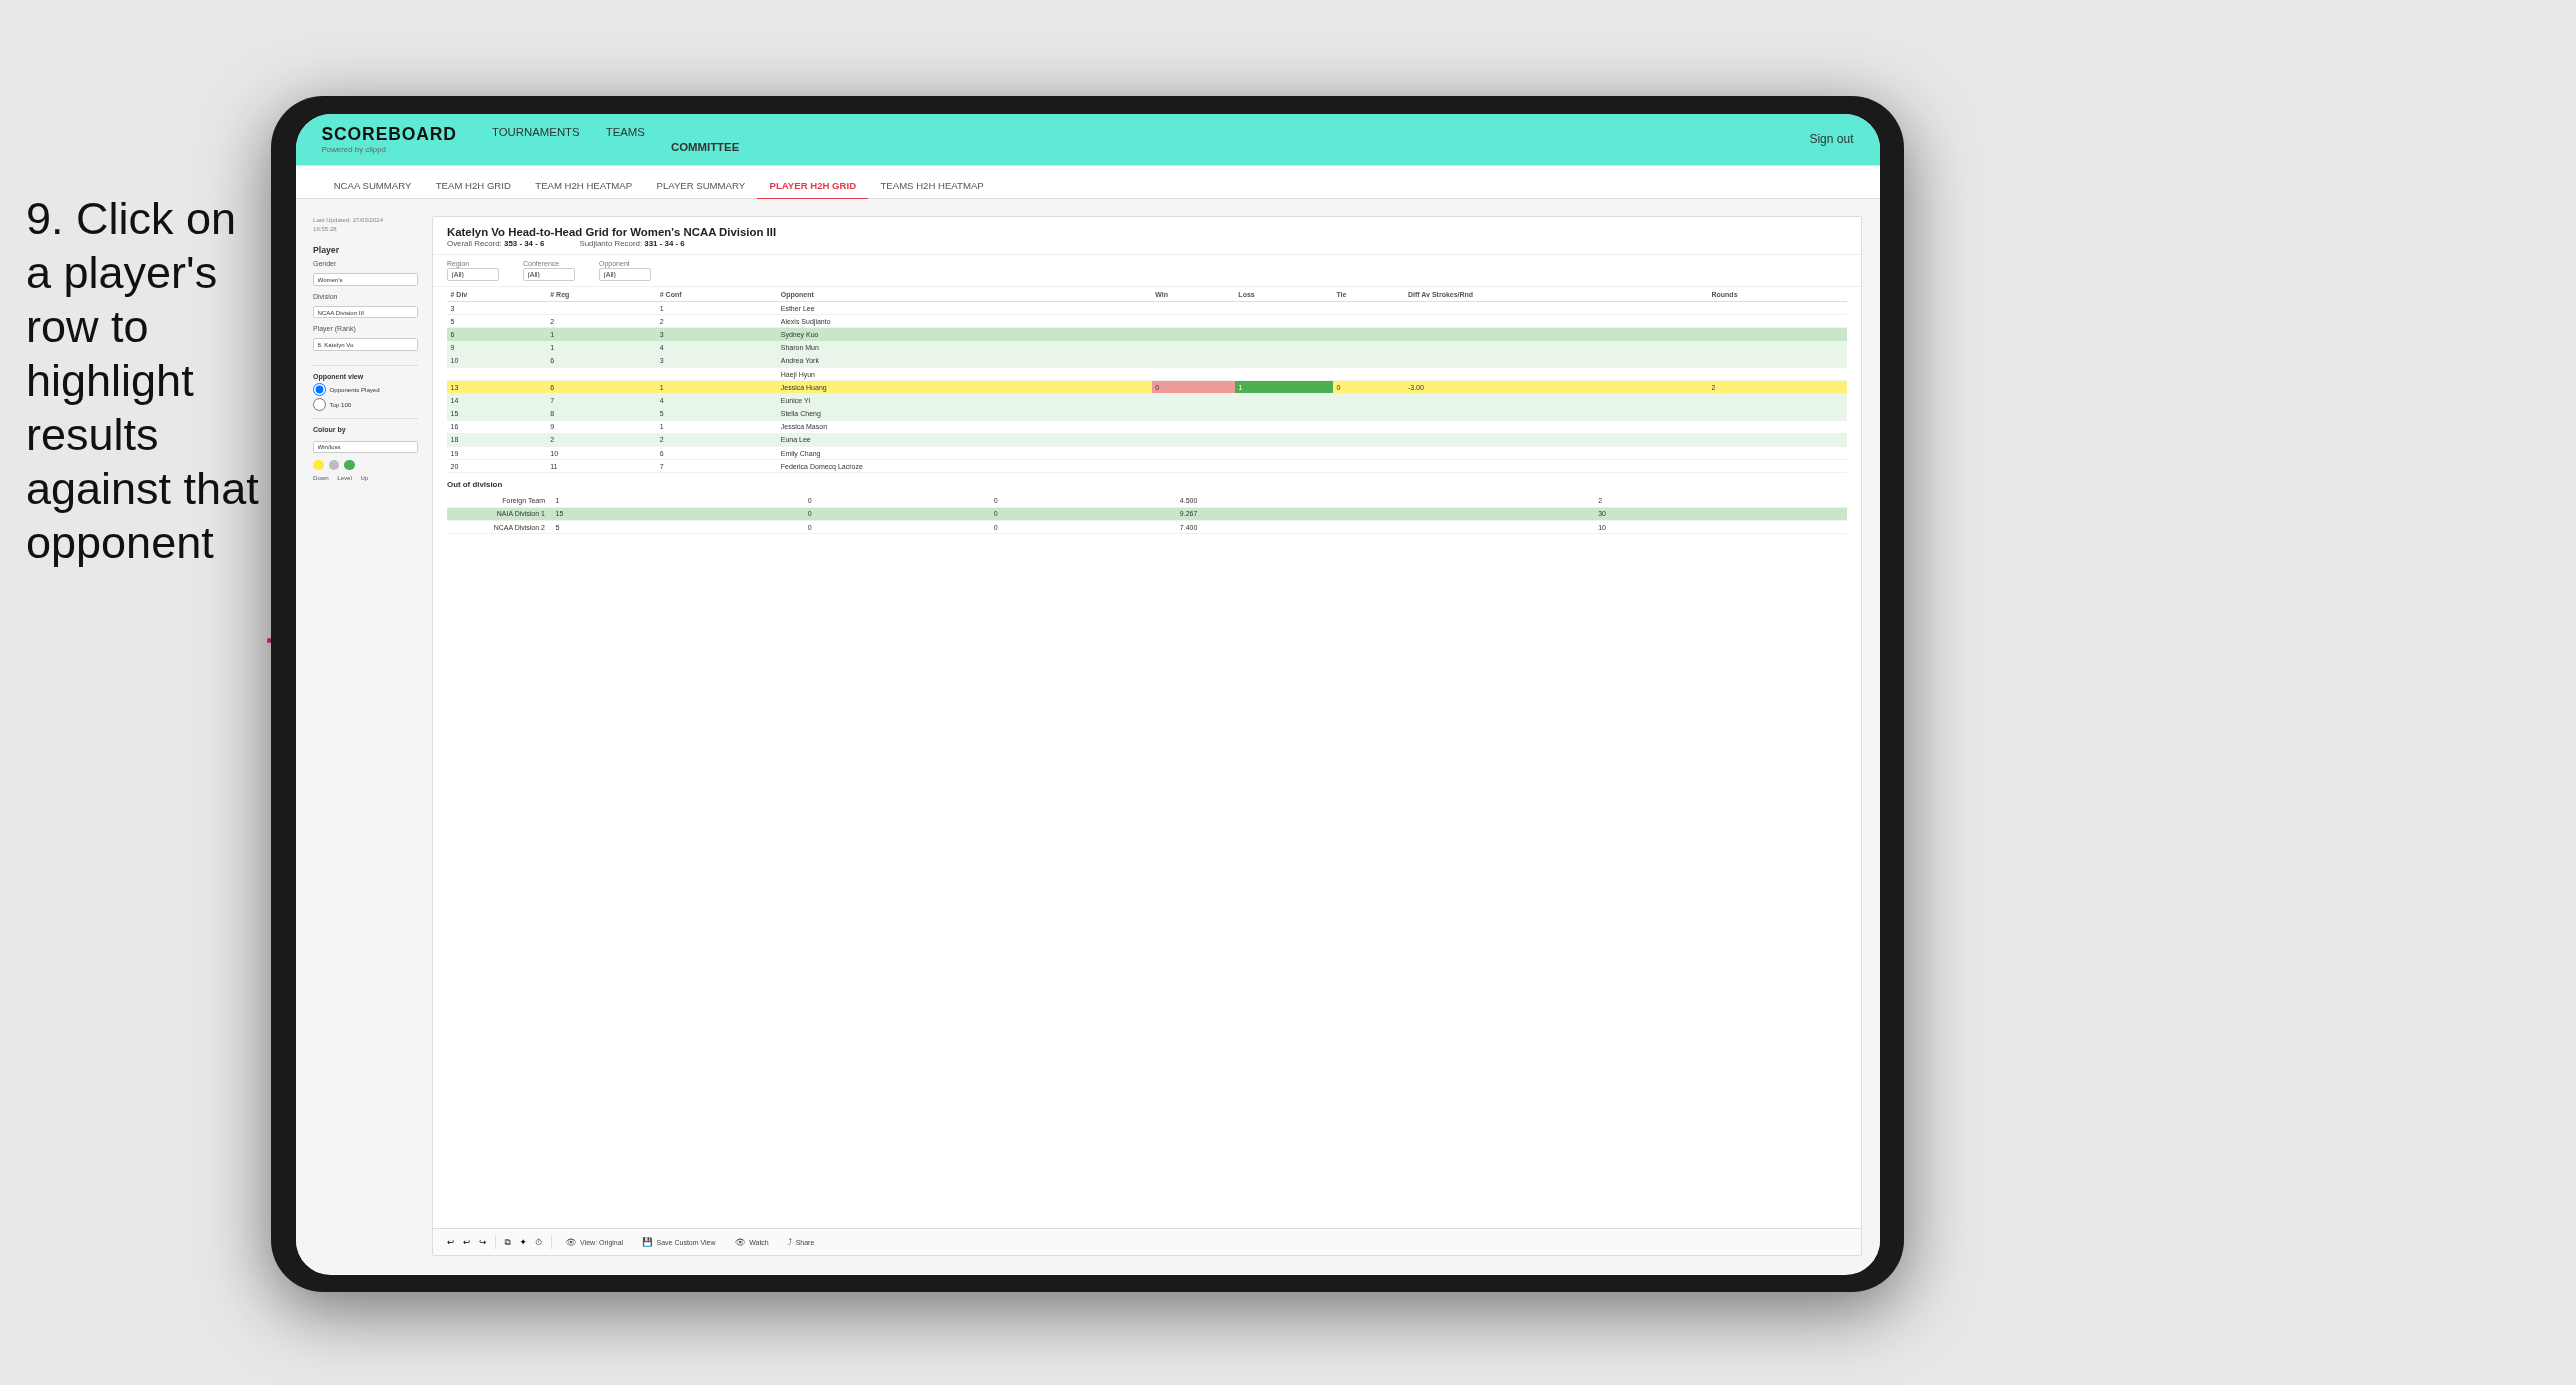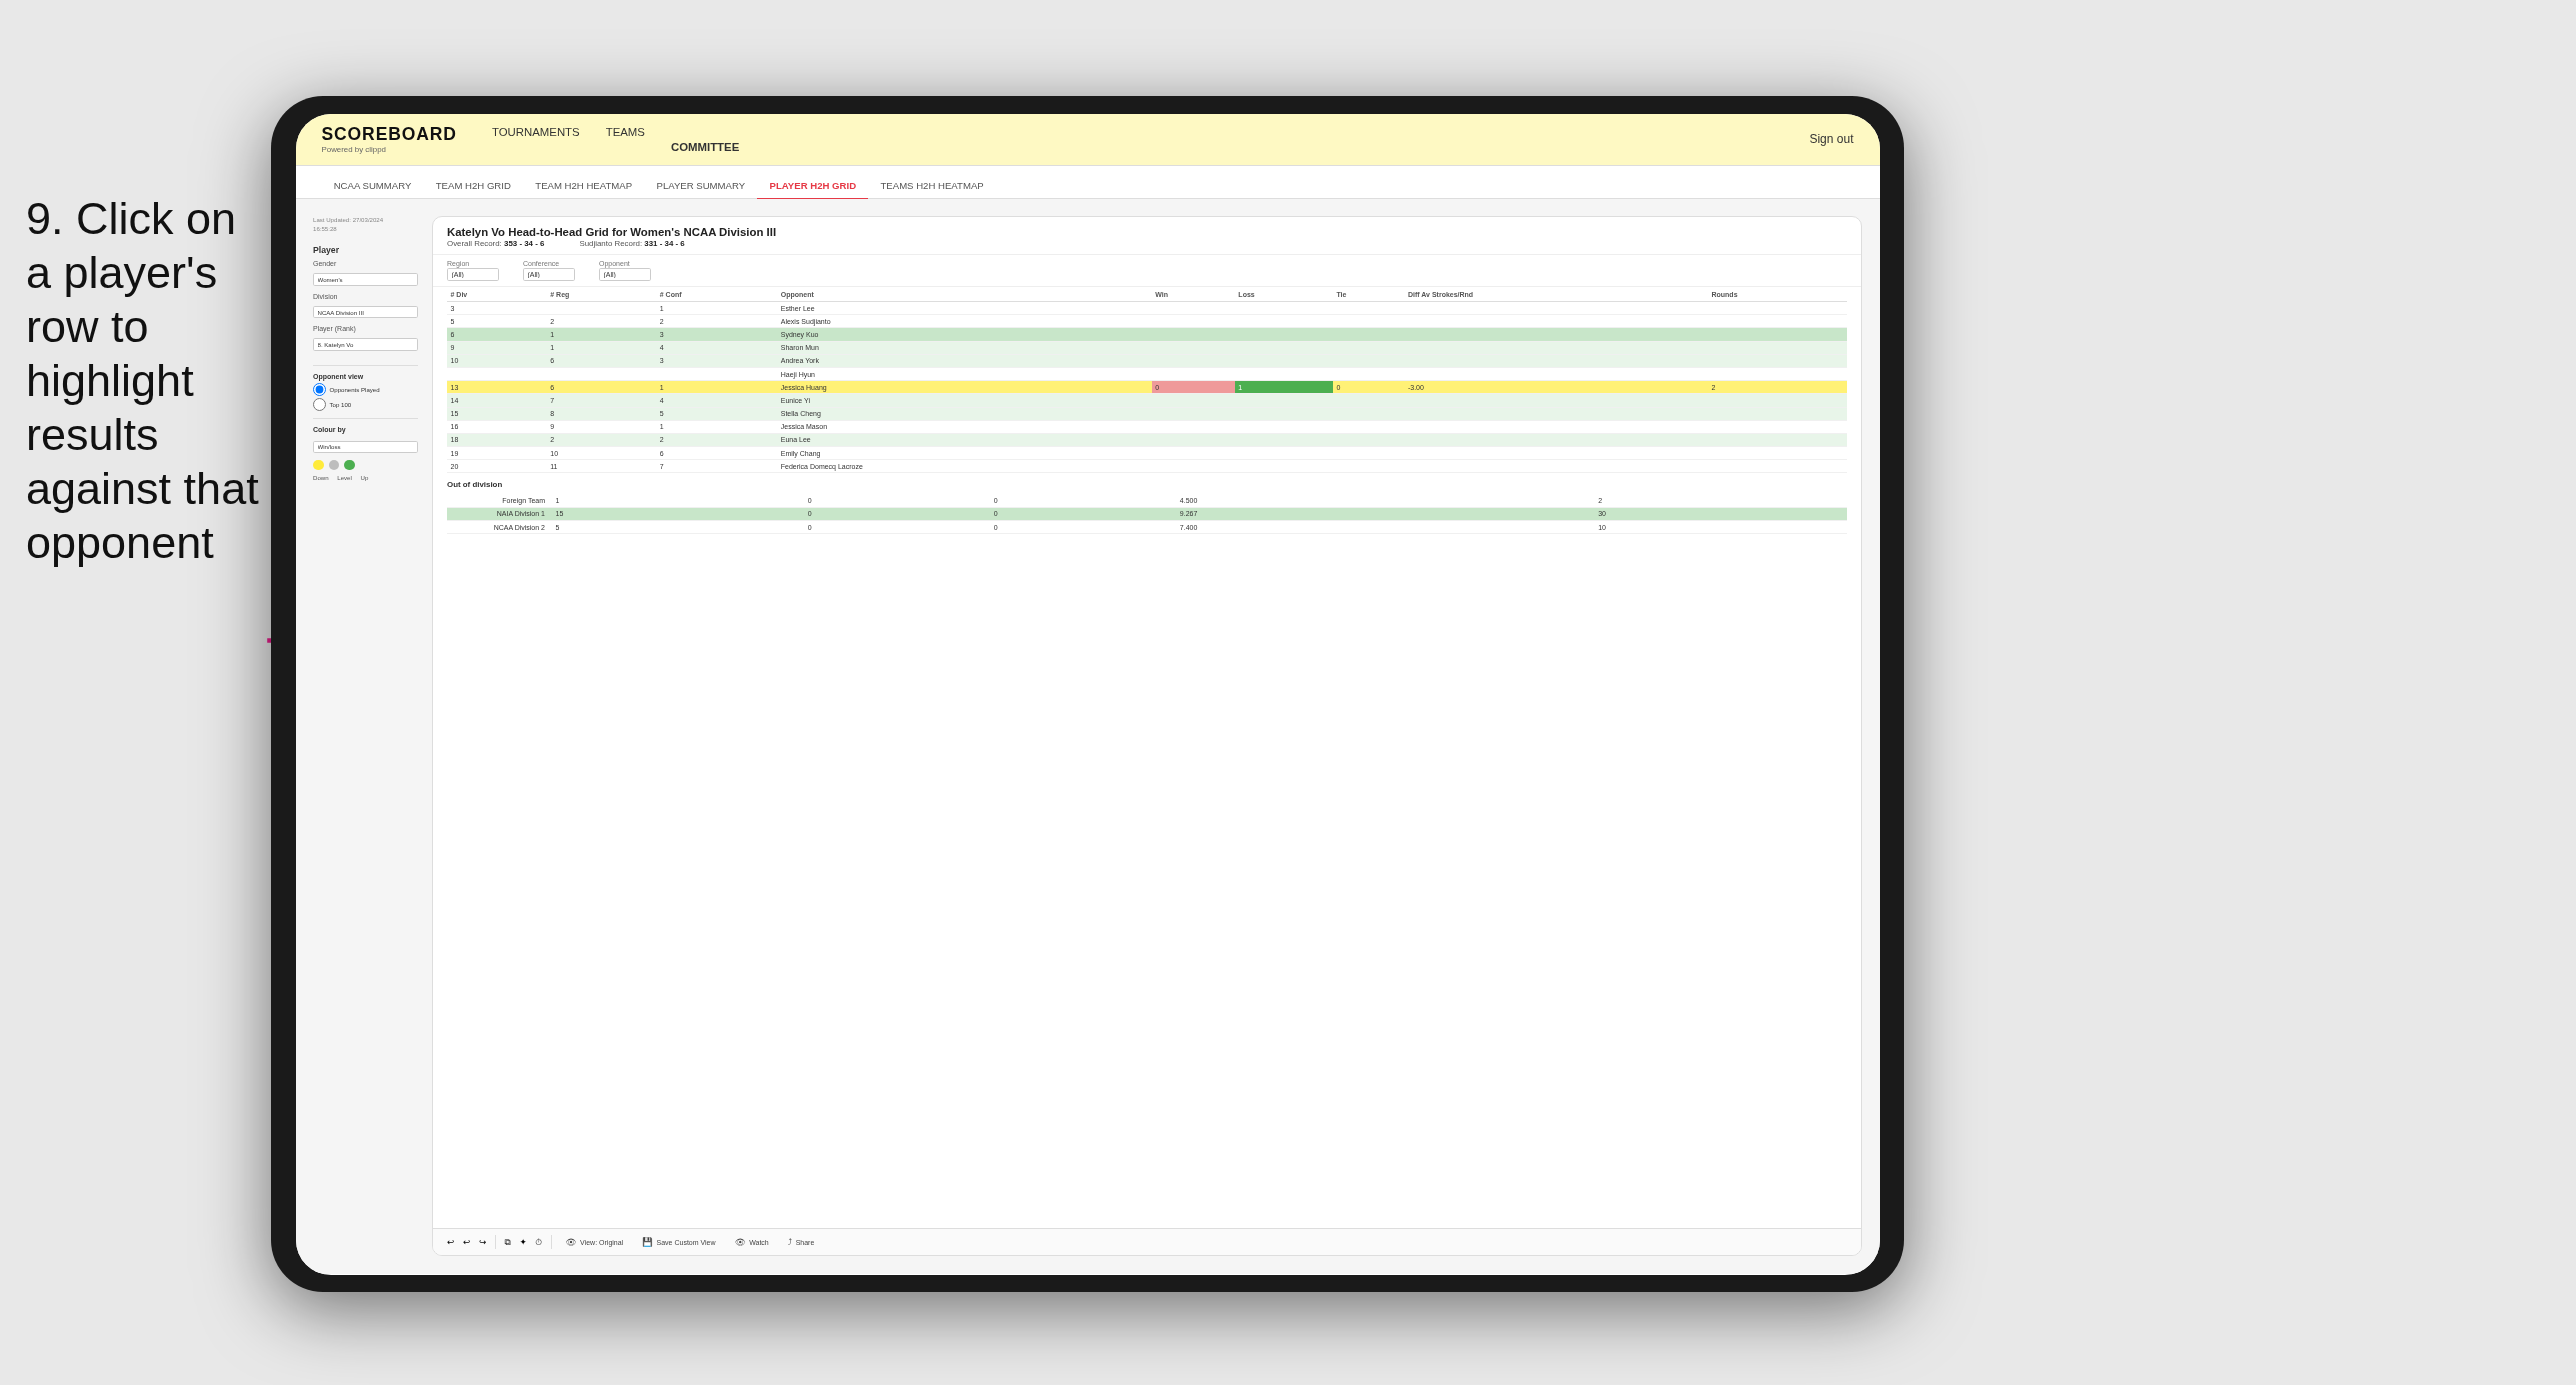--- a/index.html
+++ b/index.html
@@ -47,21 +47,21 @@
       color: #111;
     }
 
     
     .nav-bar {
       display: flex;
       align-items: center;
       justify-content: space-between;
       padding: 0 26px;
       height: 52px;
-      background: #fef9c3;
+      background: #5eead4;
       border-bottom: 0.9px solid #ddd;
     }
 
     .nav-left {
       display: flex;
       align-items: center;
       gap: 35px;
     }
 
     .logo-area {
@@ -232,21 +232,21 @@
       gap: 8.7px;
       font-size: 6.1px;
       color: #555;
     }
 
     
     .grid-area {
       flex: 1;
       background: #fff;
       border: 0.9px solid #ddd;
-      border-radius: 10px;
+      border-radius: 2px;
       overflow: hidden;
       display: flex;
       flex-direction: column;
     }
 
     .grid-header {
       padding: 8.7px 14px 5.2px;
       border-bottom: 0.9px solid #eee;
     }
 

